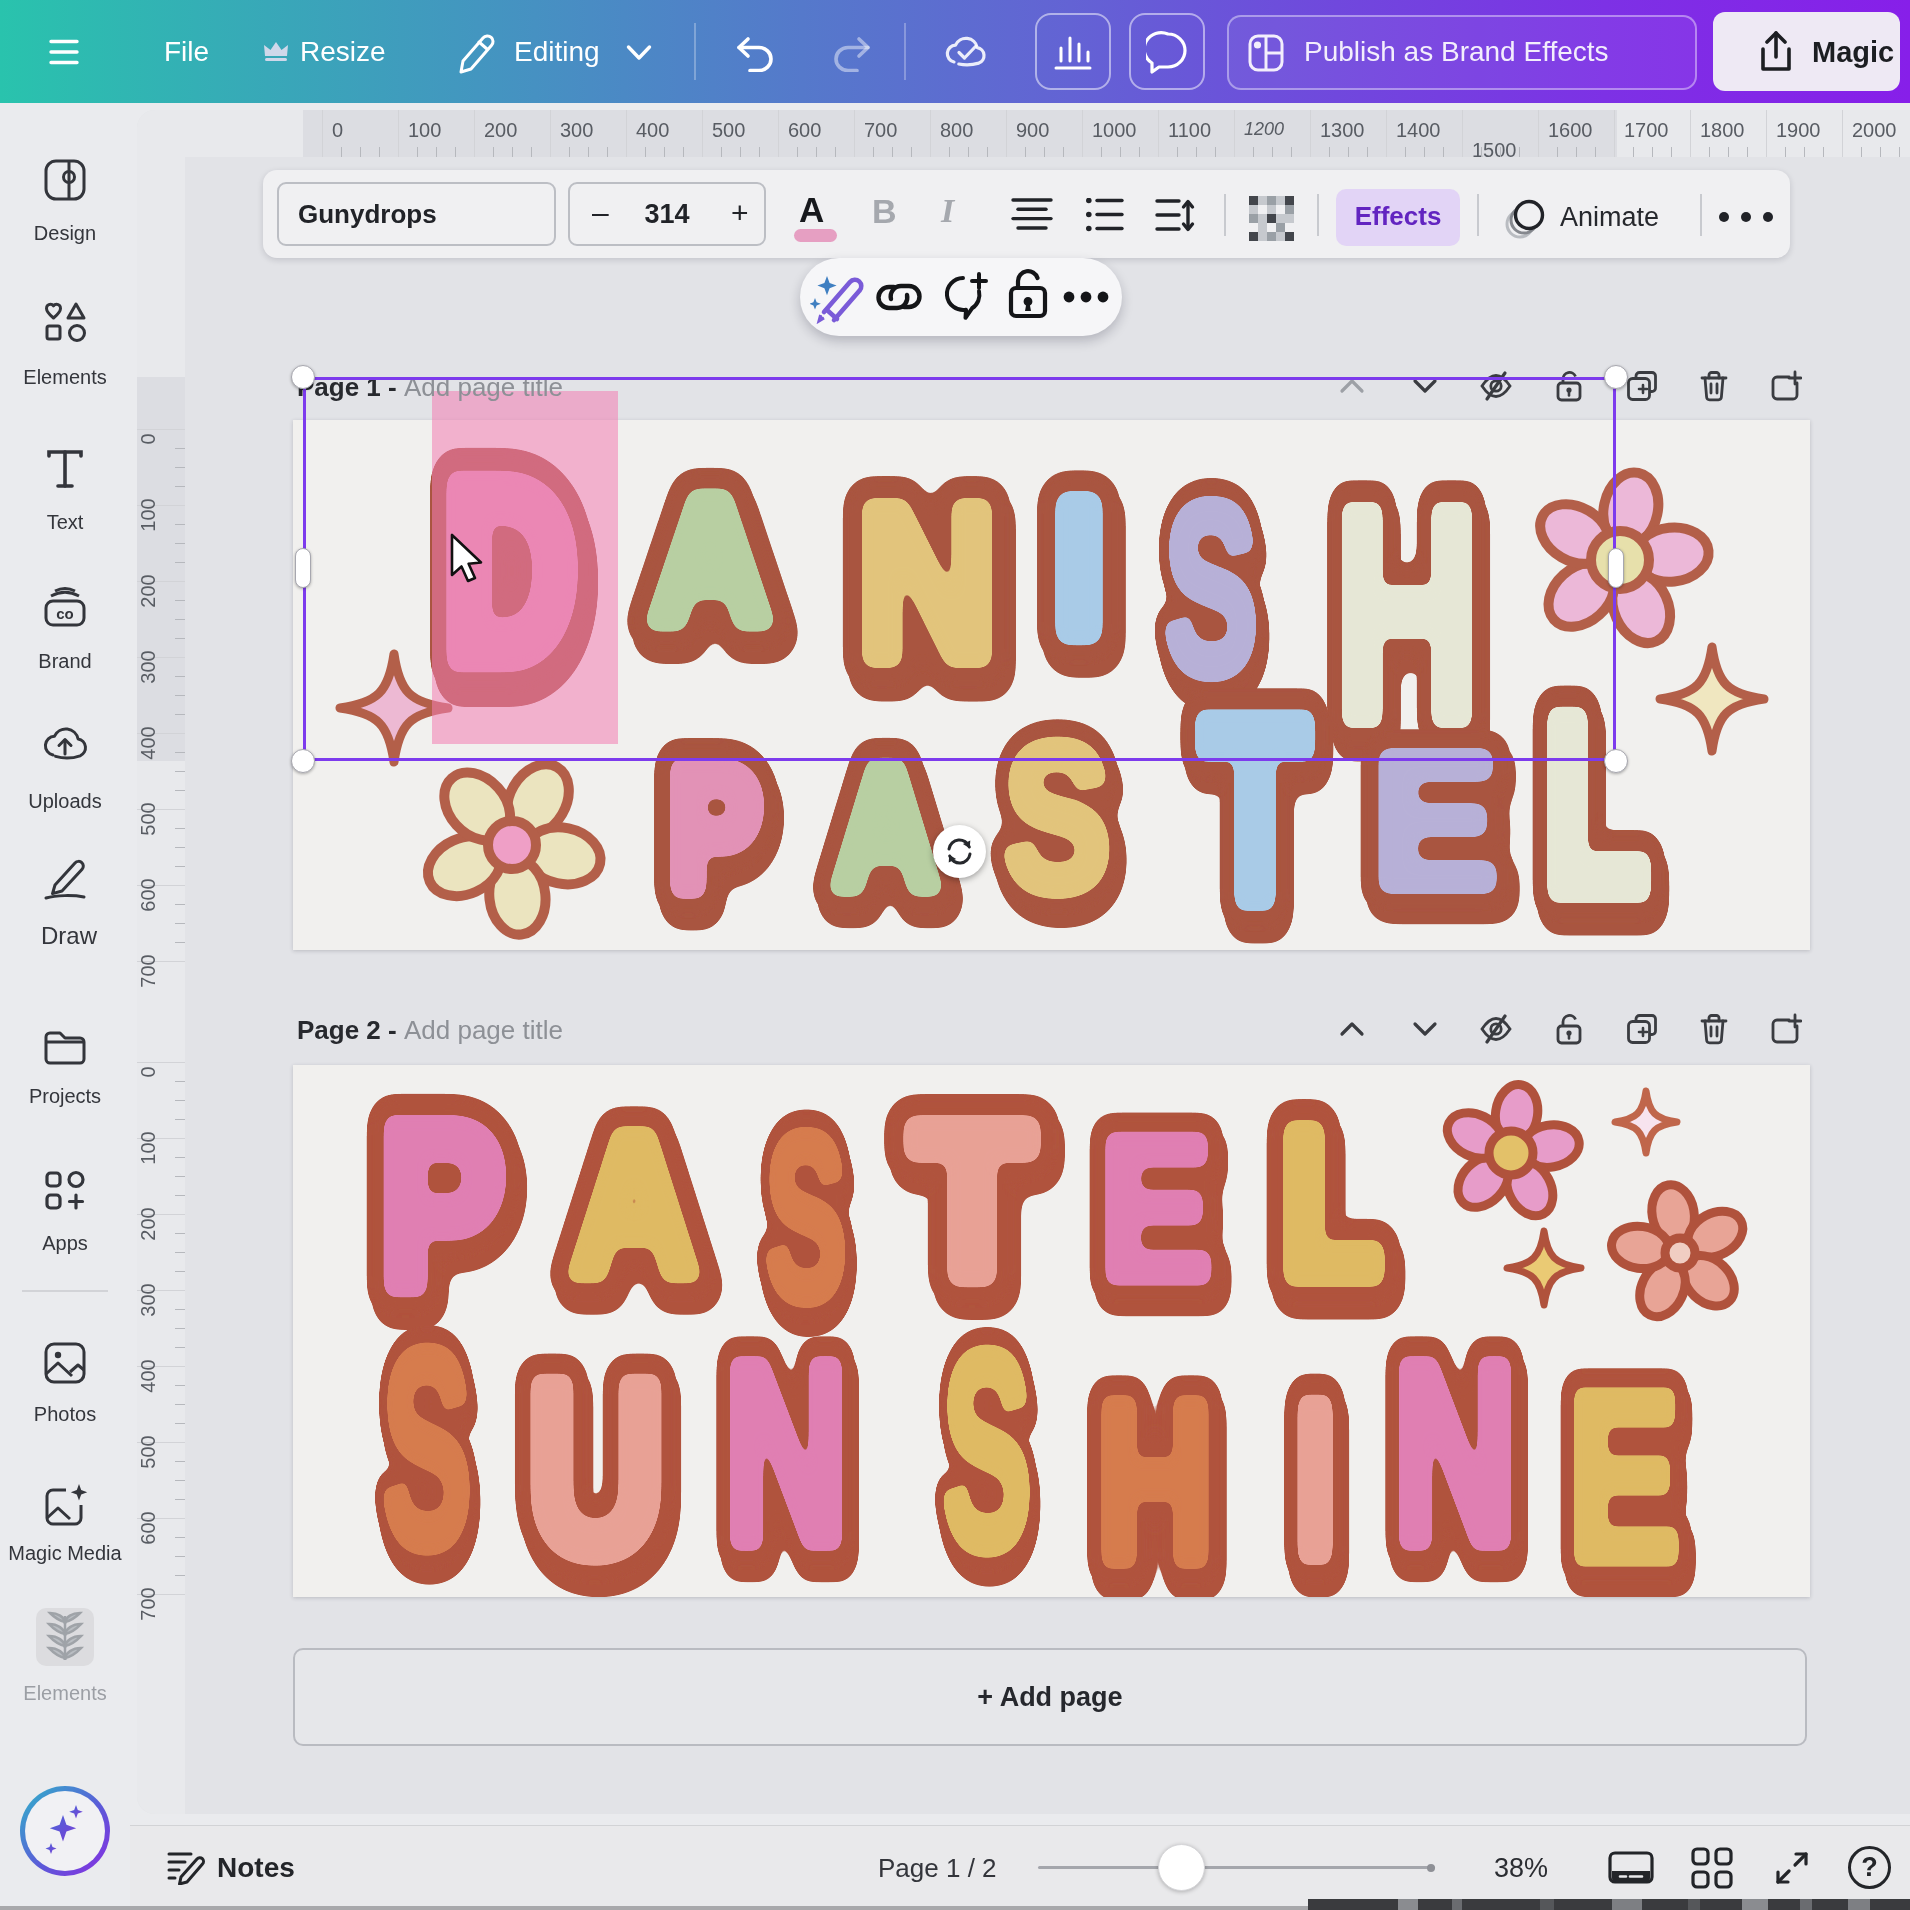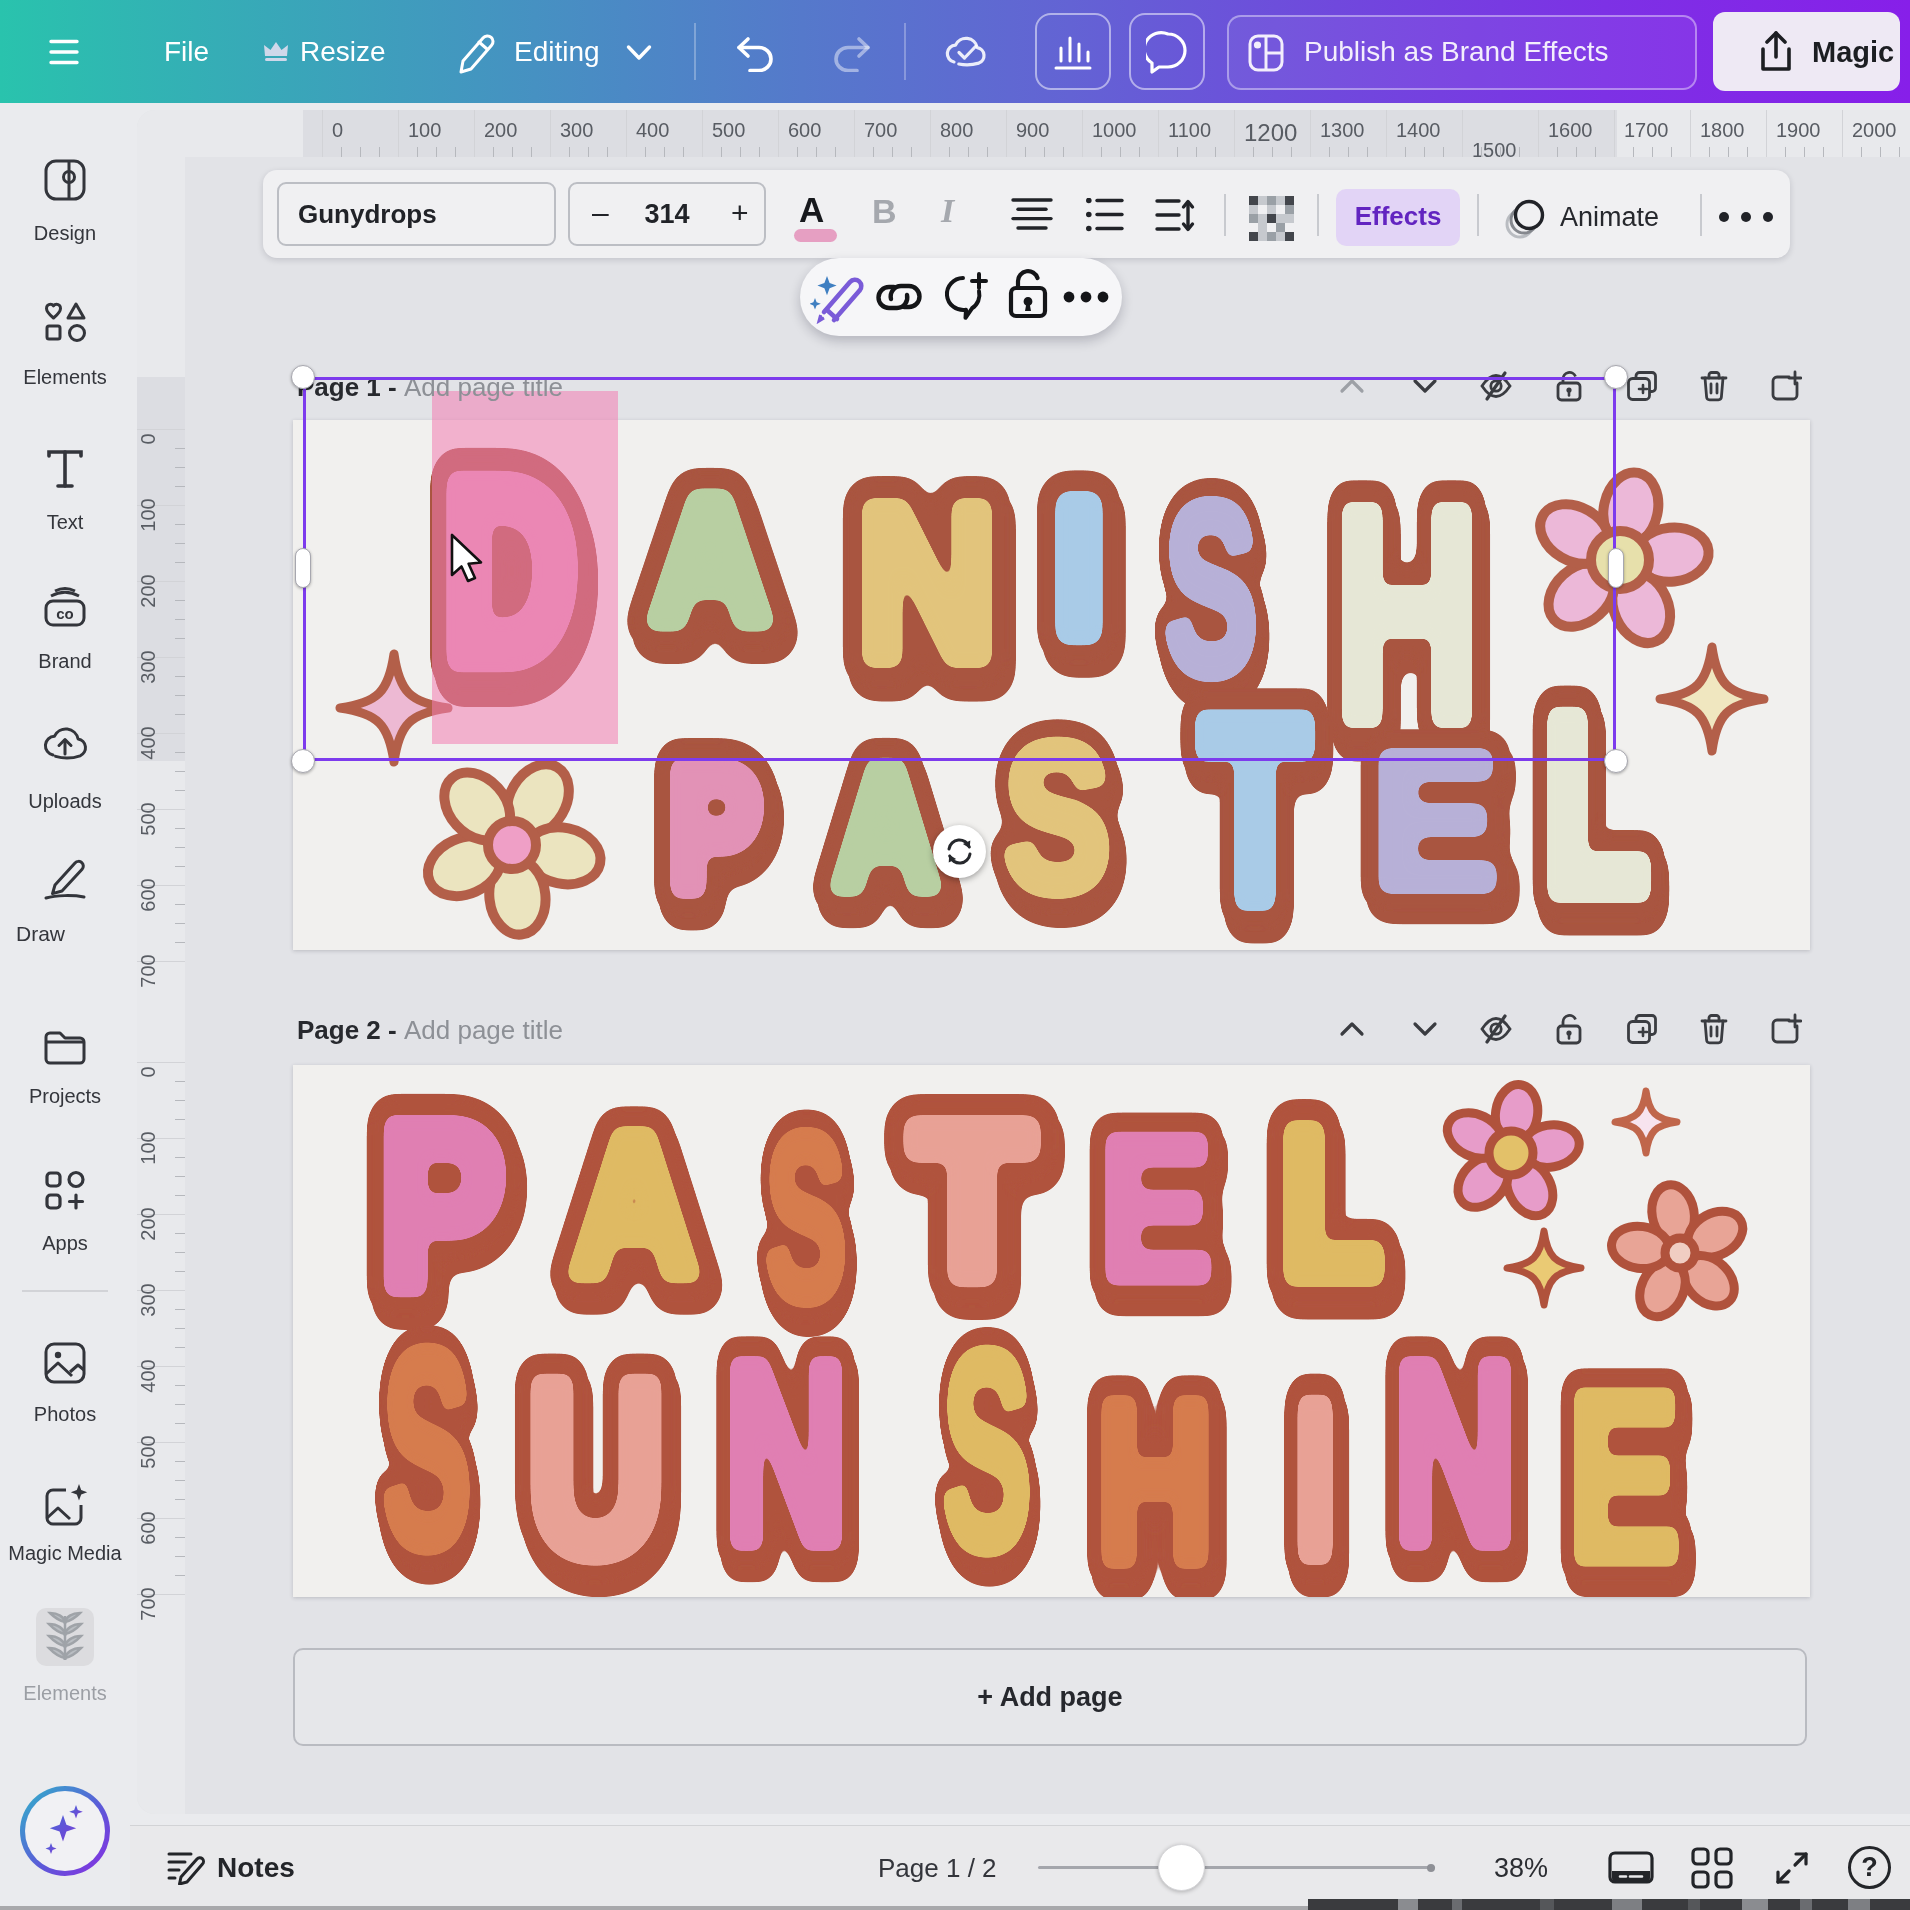--- a/index.html
+++ b/index.html
@@ -66,21 +66,21 @@
     <div class="abs" style="left:955px;top:9px;font-size:20px;color:#585c63;">1000</div>
     <div class="abs" style="left:964px;top:37px;width:1px;height:10px;background:#b6b8bd;"></div>
     <div class="abs" style="left:983px;top:37px;width:1px;height:10px;background:#b6b8bd;"></div>
     <div class="abs" style="left:1002px;top:37px;width:1px;height:10px;background:#b6b8bd;"></div>
     <div class="abs" style="left:1021px;top:0;width:1px;height:47px;background:#d2d3d7;"></div>
     <div class="abs" style="left:1031px;top:9px;font-size:20px;color:#585c63;">1100</div>
     <div class="abs" style="left:1040px;top:37px;width:1px;height:10px;background:#b6b8bd;"></div>
     <div class="abs" style="left:1059px;top:37px;width:1px;height:10px;background:#b6b8bd;"></div>
     <div class="abs" style="left:1078px;top:37px;width:1px;height:10px;background:#b6b8bd;"></div>
     <div class="abs" style="left:1097px;top:0;width:1px;height:47px;background:#d2d3d7;"></div>
-    <div class="abs" style="left:1107px;top:9px;font-size:24px;color:#585c63;">1200</div>
+    <div class="abs" style="left:1107px;top:9px;font-size:18px;color:#585c63;font-style:italic;">1200</div>
     <div class="abs" style="left:1116px;top:37px;width:1px;height:10px;background:#b6b8bd;"></div>
     <div class="abs" style="left:1135px;top:37px;width:1px;height:10px;background:#b6b8bd;"></div>
     <div class="abs" style="left:1154px;top:37px;width:1px;height:10px;background:#b6b8bd;"></div>
     <div class="abs" style="left:1173px;top:0;width:1px;height:47px;background:#d2d3d7;"></div>
     <div class="abs" style="left:1183px;top:9px;font-size:20px;color:#585c63;">1300</div>
     <div class="abs" style="left:1192px;top:37px;width:1px;height:10px;background:#b6b8bd;"></div>
     <div class="abs" style="left:1211px;top:37px;width:1px;height:10px;background:#b6b8bd;"></div>
     <div class="abs" style="left:1230px;top:37px;width:1px;height:10px;background:#b6b8bd;"></div>
     <div class="abs" style="left:1249px;top:0;width:1px;height:47px;background:#d2d3d7;"></div>
     <div class="abs" style="left:1259px;top:9px;font-size:20px;color:#585c63;">1400</div>
@@ -512,21 +512,21 @@
         <path d="M18 23.5 L24 17.5 l6 6"></path>
       </g>
     </svg></div>
 <div class="abs" style="left:0;top:790px;width:130px;text-align:center;font-size:20px;color:#34363c;">Uploads</div>
 <div class="abs" style="left:0;top:858px;width:130px;text-align:center;"><svg class="ic" style="display:inline" width="48" height="44" viewBox="0 0 48 44">
       <g fill="none" stroke="#33353b" stroke-width="3" stroke-linecap="round" stroke-linejoin="round">
         <path d="M14 27 L34 5 c1.8-2 5-2.2 6.8-0.4 c1.9 1.7 2 4.7 0.3 6.6 L21 33 l-9.5 2.6 Z"></path>
         <path d="M5 40 c10-3 28-3 38-1"></path>
       </g>
     </svg></div>
-<div class="abs" style="left:16px;top:922px;width:130px;font-size:21px;color:#34363c;">Draw</div>
+<div class="abs" style="left:4px;top:922px;width:130px;text-align:center;font-size:24px;color:#34363c;">Draw</div>
 <div class="abs" style="left:0;top:1028px;width:130px;text-align:center;"><svg class="ic" style="display:inline" width="46" height="40" viewBox="0 0 46 40">
       <g fill="none" stroke="#33353b" stroke-width="3" stroke-linejoin="round">
         <path d="M4 11 V9 a4 4 0 0 1 4-4 h10 l5 5 h15 a4 4 0 0 1 4 4 v17 a4 4 0 0 1-4 4 H8 a4 4 0 0 1-4-4 Z"></path>
         <path d="M4 14 h38"></path>
       </g>
     </svg></div>
 <div class="abs" style="left:0;top:1085px;width:130px;text-align:center;font-size:20px;color:#34363c;">Projects</div>
 <div class="abs" style="left:0;top:1168px;width:130px;text-align:center;"><svg class="ic" style="display:inline" width="46" height="46" viewBox="0 0 46 46">
       <g fill="none" stroke="#33353b" stroke-width="3.2" stroke-linecap="round">
         <rect x="5" y="5" width="13" height="13" rx="3.5"></rect>

